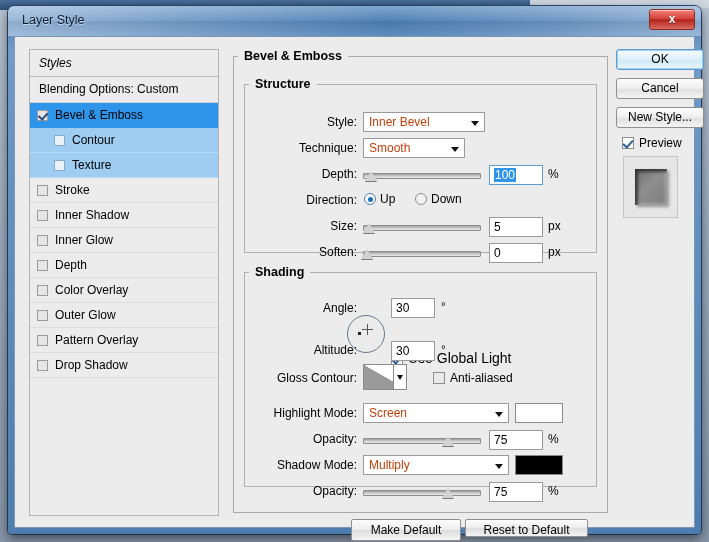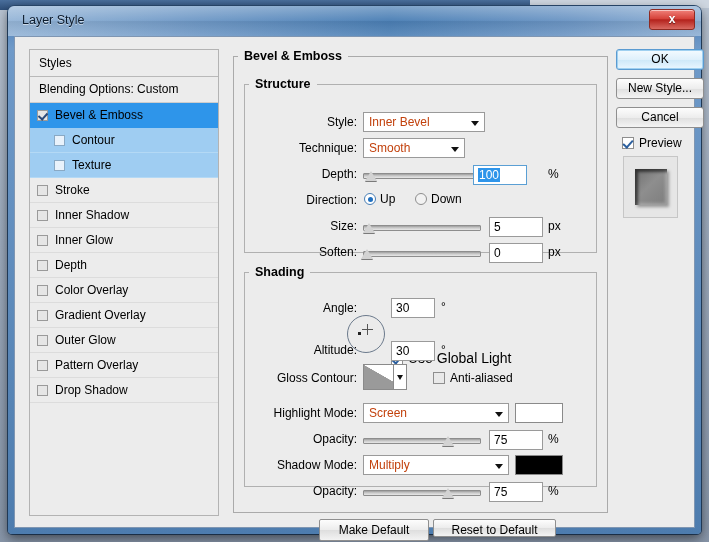--- a/index.html
+++ b/index.html
@@ -68,21 +68,21 @@
   }
 
   
   #styles-panel{
     position:absolute;left:14px;top:12px;width:190px;height:467px;
     background:#ececec;border:1px solid #b3b3b3;
     box-sizing:border-box;
   }
   .sp-head{
     height:26px;line-height:26px;padding-left:9px;
-    border-bottom:1px solid #b9b9b9;background:#ececec;font-size:12px;
+    border-bottom:1px solid #b9b9b9;background:#ececec;font-size:12px;font-style:italic;
   }
   .sp-blend{
     height:25px;line-height:25px;padding-left:9px;
     border-bottom:1px solid #cdcdcd;background:#ececec;font-size:12px;
   }
   .sp-item{
     height:24px;line-height:24px;
     border-bottom:1px solid #dcdcdc;
     display:flex;align-items:center;font-size:12px;
     padding-left:7px;cursor:default;
@@ -217,20 +217,21 @@
 
   .swatch{position:absolute;border:1px solid #8a8a8a;height:20px;box-sizing:border-box;cursor:pointer;}
 
   
   .btn{
     border:1px solid #8f8f8f;border-radius:2px;
     background:linear-gradient(180deg,#fdfdfd,#ececec 50%,#dedede 51%,#f3f3f3);
     font-family:"Liberation Sans",sans-serif;font-size:12px;color:#000;
     cursor:pointer;text-align:center;box-sizing:border-box;
     position:absolute;
+    margin-left:32px;
   }
   #btn-make-default{left:86px;top:470px;width:110px;height:22px;line-height:20px;}
   #btn-reset-default{left:200px;top:470px;width:123px;height:18px;line-height:20px;}
 
   
   #rightcol{position:absolute;left:601px;top:12px;width:80px;}
   .rbtn{
     display:block;width:88px;height:21px;line-height:19px;margin-bottom:8px;
     border:1px solid #8f8f8f;border-radius:3px;
     background:linear-gradient(180deg,#fdfdfd,#ededed 50%,#dfdfdf 51%,#f4f4f4);
@@ -303,24 +304,20 @@
           <div class="sp-item">
             <span class="cb"></span>
             <span>Depth</span>
           </div>
           <div class="sp-item">
             <span class="cb"></span>
             <span>Color Overlay</span>
           </div>
           <div class="sp-item">
             <span class="cb"></span>
-            <span>Gradient Overlay</span>
-          </div>
-          <div class="sp-item">
-            <span class="cb"></span>
             <span>Outer Glow</span>
           </div>
           <div class="sp-item">
             <span class="cb"></span>
             <span>Pattern Overlay</span>
           </div>
           <div class="sp-item">
             <span class="cb"></span>
             <span>Drop Shadow</span>
           </div>
@@ -345,21 +342,21 @@
           <div class="ddl" style="left:118px;top:47px;width:102px;">
             <span>Smooth</span>
             <span class="arrow"></span>
           </div>
 
           <div class="lbl" style="left:0;width:112px;top:76px;">Depth:</div>
           <div class="slider" style="left:118px;top:77px;width:118px;">
             <div class="track"></div>
             <div class="thumb" style="left:2px;"></div>
           </div>
-          <div class="num sel" style="left:228px;top:74px;width:54px;"><span>100</span></div>
+          <div class="num sel" style="left:244px;top:74px;width:54px;"><span>100</span></div>
           <div class="unit" style="left:303px;top:76px;">%</div>
 
           <div class="lbl" style="left:0;width:112px;top:102px;">Direction:</div>
           <div style="position:absolute;left:119px;top:101px;font-size:12px;">
             <span class="radio on"></span><span>Up</span>
           </div>
           <div style="position:absolute;left:170px;top:101px;font-size:12px;">
             <span class="radio"></span><span>Down</span>
           </div>
 
@@ -440,22 +437,22 @@
           <div class="unit" style="left:303px;top:205px;">%</div>
         </fieldset>
       </fieldset>
 
       <div class="btn" id="btn-make-default">Make Default</div>
       <div class="btn" id="btn-reset-default">Reset to Default</div>
     </div>
 
     <div id="rightcol">
       <div class="rbtn primary">OK</div>
+      <div class="rbtn">Cancel</div>
       <div class="rbtn">New Style...</div>
-      <div class="rbtn">Cancel</div>
       <div id="preview-row">
         <span class="cbi on"></span><span>Preview</span>
       </div>
       <div id="preview-box">
         <div class="sq"></div>
       </div>
     </div>
 
   </div>
 </div>

